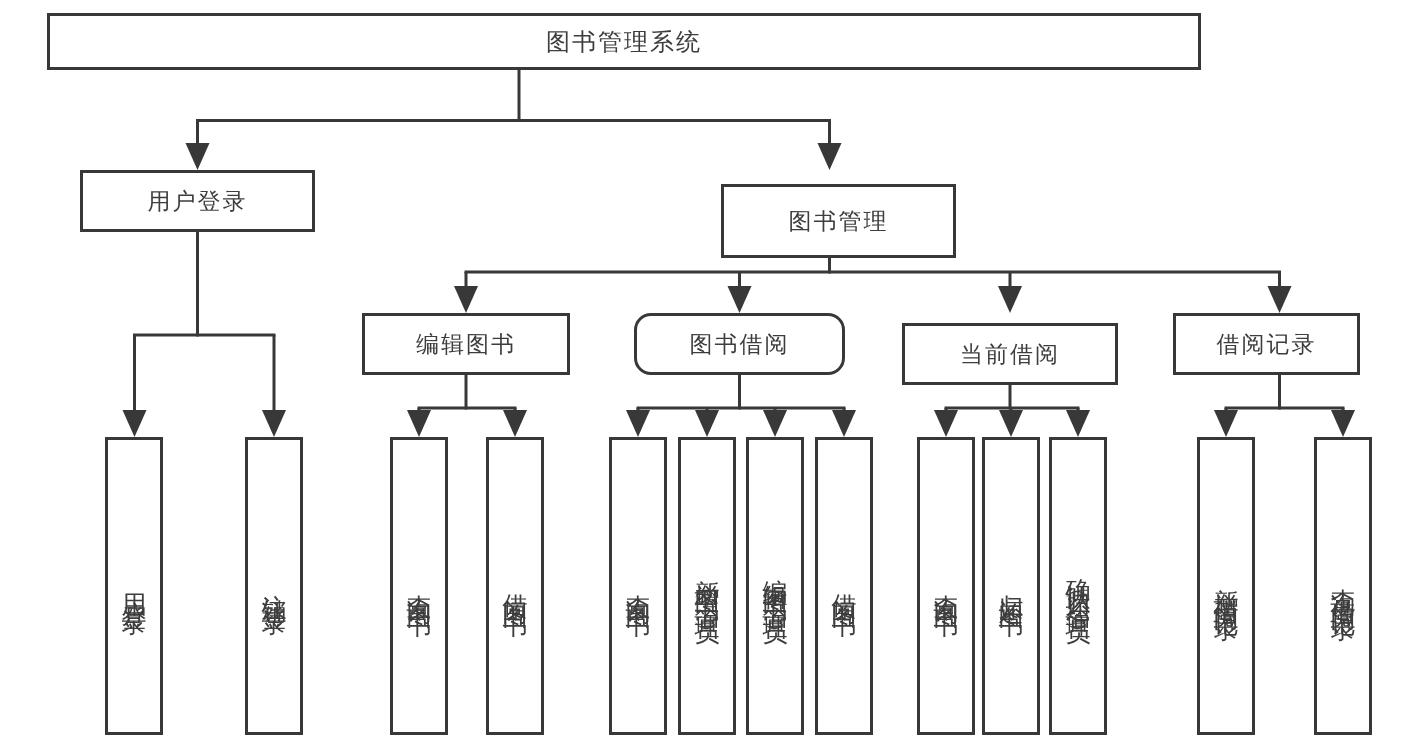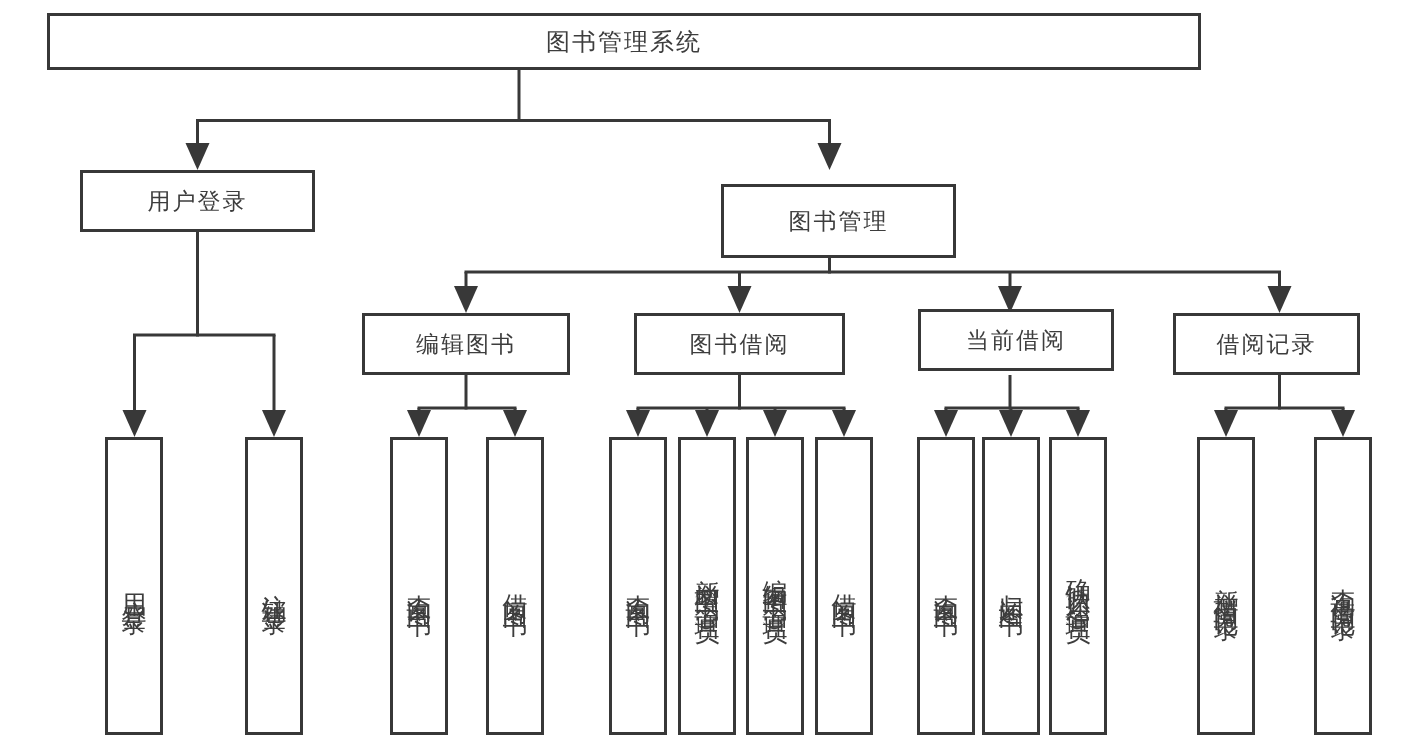--- a/index.html
+++ b/index.html
@@ -139,24 +139,24 @@
   <div class="node node-h" style="left:80px; top:170px; width:235px; height:62px;">
     <span>用户登录</span>
   </div>
   <div class="node node-h" style="left:712px; top:184px; width:235px; height:74px;margin-left:9px;">
     <span>图书管理</span>
   </div>
 
   <div class="node node-h" style="left:362px; top:313px; width:208px; height:62px;">
     <span>编辑图书</span>
   </div>
-  <div class="node node-h" style="left:634px; top:313px; width:211px; height:62px;">
+  <div class="node node-h" style="left:634px; top:313px; width:211px; height:62px;border-radius:17px;">
     <span>图书借阅</span>
   </div>
-  <div class="node node-h" style="left:902px; top:309px; width:196px; height:62px;margin-left:16px;">
+  <div class="node node-h" style="left:902px; top:323px; width:216px; height:62px;">
     <span>当前借阅</span>
   </div>
   <div class="node node-h" style="left:1173px; top:313px; width:187px; height:62px;text-align:right;">
     <span>借阅记录</span>
   </div>
 
   <div class="node node-v" style="left:105px; top:437px; width:58px; height:298px;">
     <span>用户登录</span>
   </div>
   <div class="node node-v" style="left:245px; top:437px; width:58px; height:298px;">

